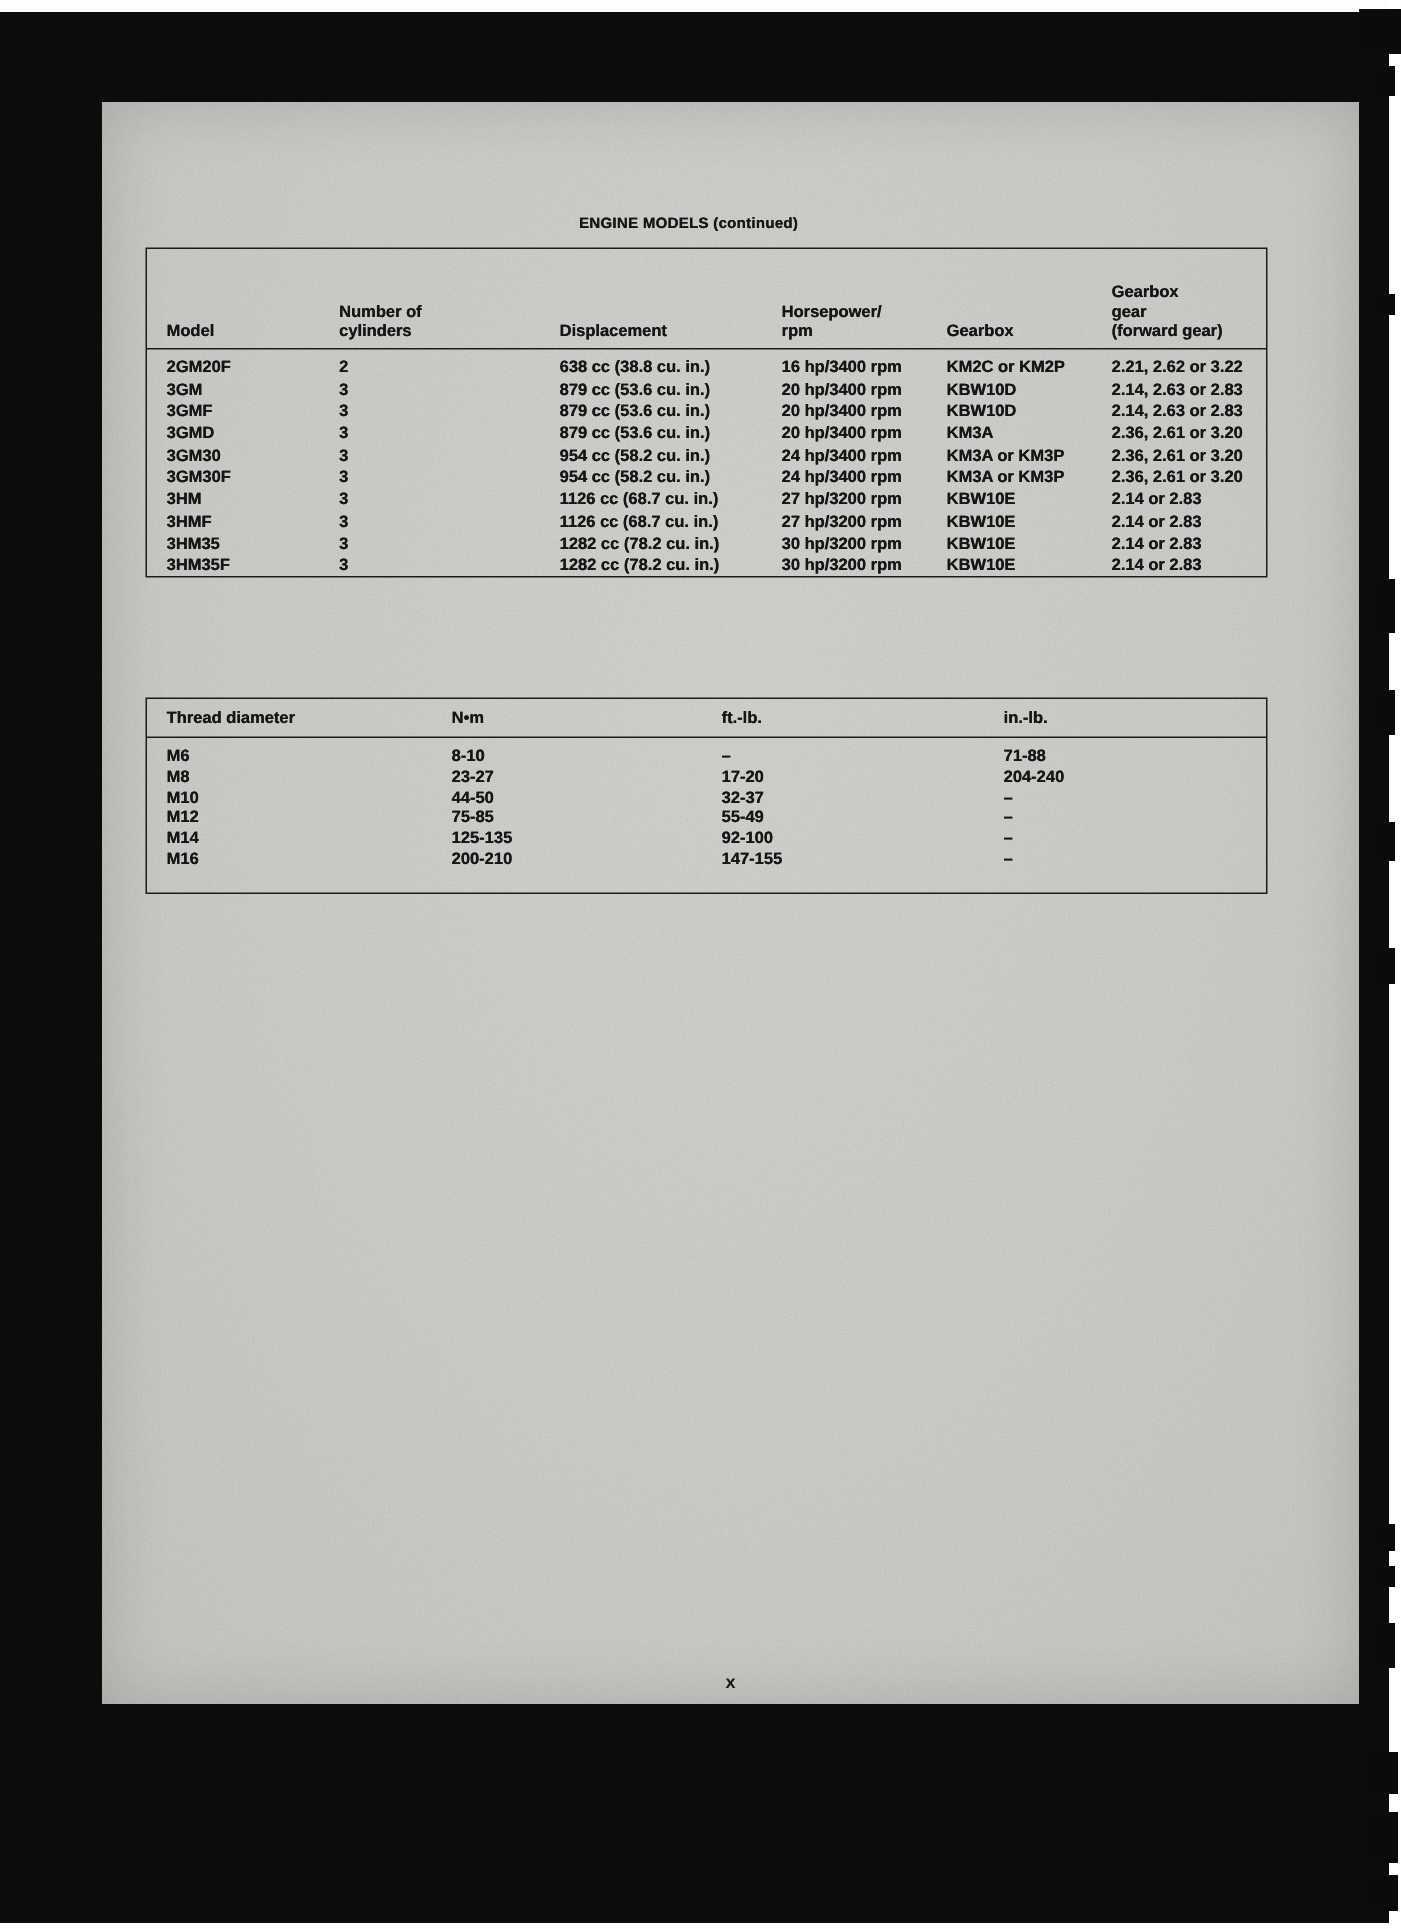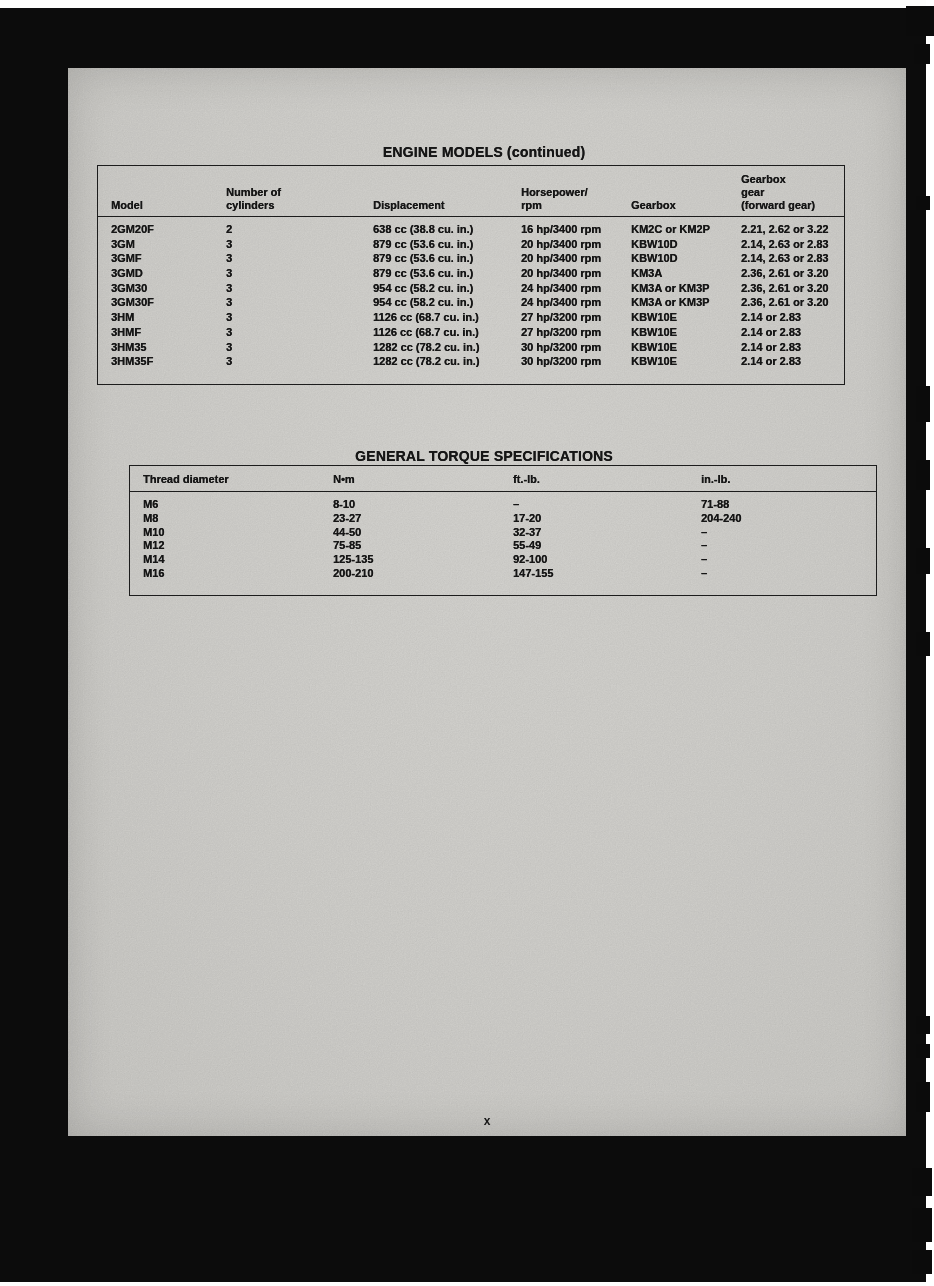--- a/index.html
+++ b/index.html
@@ -13,35 +13,35 @@
   .mark { position:absolute; background:#0b0b0b; }
 
   .paper {
     position:absolute; left:68px; top:68px; width:838px; height:1068px;
     background:radial-gradient(ellipse at 50% 35%, #dbdad6 0%, #d6d5d1 55%, #cfceca 100%);
     box-shadow: inset 0 0 45px rgba(0,0,0,0.14);
     color:#161616; font-weight:bold; font-size:11px;
   }
   .texture { position:absolute; left:0; top:0; width:838px; height:1068px; pointer-events:none; opacity:.55; }
 
-  .t-title { position:absolute; left:42px; width:748px; text-align:center; font-size:14px; letter-spacing:.2px;
+  .t-title { position:absolute; left:17px; width:748px; text-align:center; font-size:10px; letter-spacing:.2px;
              text-shadow:0.2px 0 0 currentColor; }
   .title-engine { top:76px; }
   .title-torque { top:380px; }
 
   .tbl { position:absolute; left:29px; width:748px; border:1.5px solid #1c1c1c; overflow:hidden;
          text-shadow:0.2px 0 0 currentColor; white-space:nowrap; }
   .tbl-engine { top:97px; height:220px; }
-  .tbl-torque { top:397px; height:131px;margin-left:32px; }
+  .tbl-torque { top:397px; height:131px; }
 
   .egrid { display:grid; grid-template-columns:115px 147px 148px 110px 110px 1fr; }
   .tgrid { display:grid; grid-template-columns:190px 180px 188px 1fr; }
 
   .ehead { padding:7px 6px 4px 13px; align-items:end; border-bottom:1.5px solid #1c1c1c; }
-  .hcell { line-height:13px; }
+  .hcell { line-height:13px;margin-top:16px; }
   .erows { padding:5px 6px 0 13px; }
   .erow  { height:14.7px; line-height:14.7px; }
 
   .thead { padding:7px 6px 5px 13px; line-height:13px; border-bottom:1.5px solid #1c1c1c; }
   .trows { padding:6px 6px 0 13px; }
   .trow  { height:13.8px; line-height:13.8px; }
 
   .page-num { position:absolute; top:1046px; left:0; width:100%; text-align:center; font-size:12px; }
 </style>
 </head>
@@ -180,21 +180,20 @@
             <span>3HM35F</span>
             <span>3</span>
             <span>1282 cc (78.2 cu. in.)</span>
             <span>30 hp/3200 rpm</span>
             <span>KBW10E</span>
             <span>2.14 or 2.83</span>
           </div>
       </div>
     </div>
 
-    <div class="t-title title-torque">GENERAL TORQUE SPECIFICATIONS</div>
 
     <div class="tbl tbl-torque">
       <div class="tgrid thead">
         <span>Thread diameter</span>
         <span>N•m</span>
         <span>ft.-lb.</span>
         <span>in.-lb.</span>
       </div>
       <div class="trows">
         <div class="tgrid trow">

